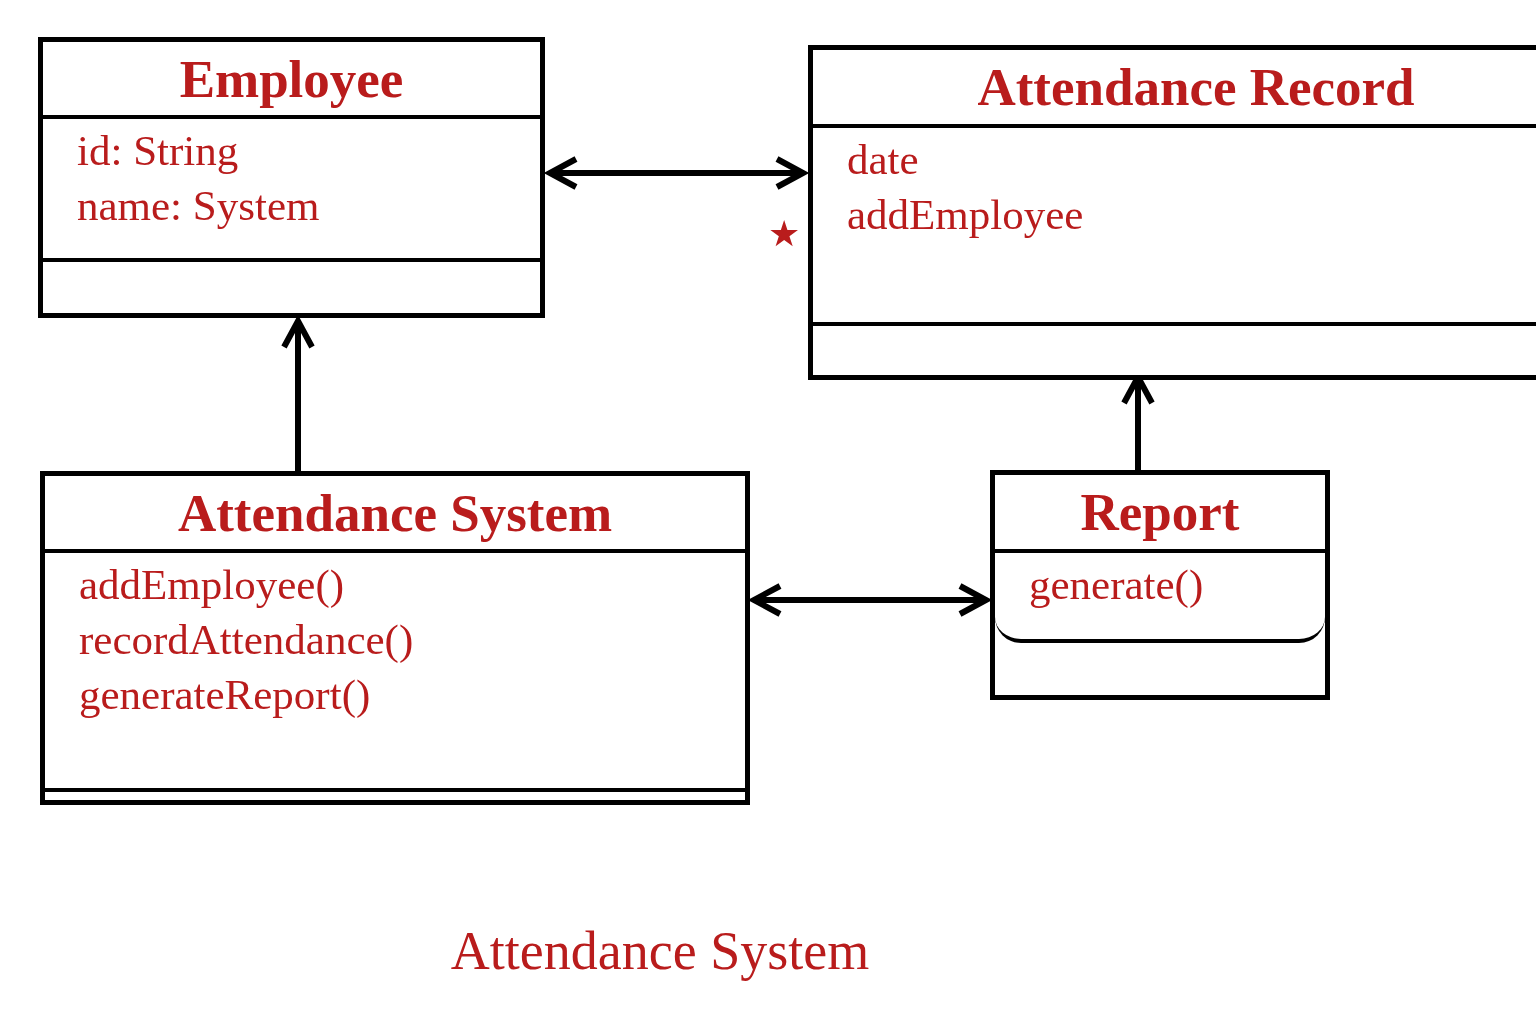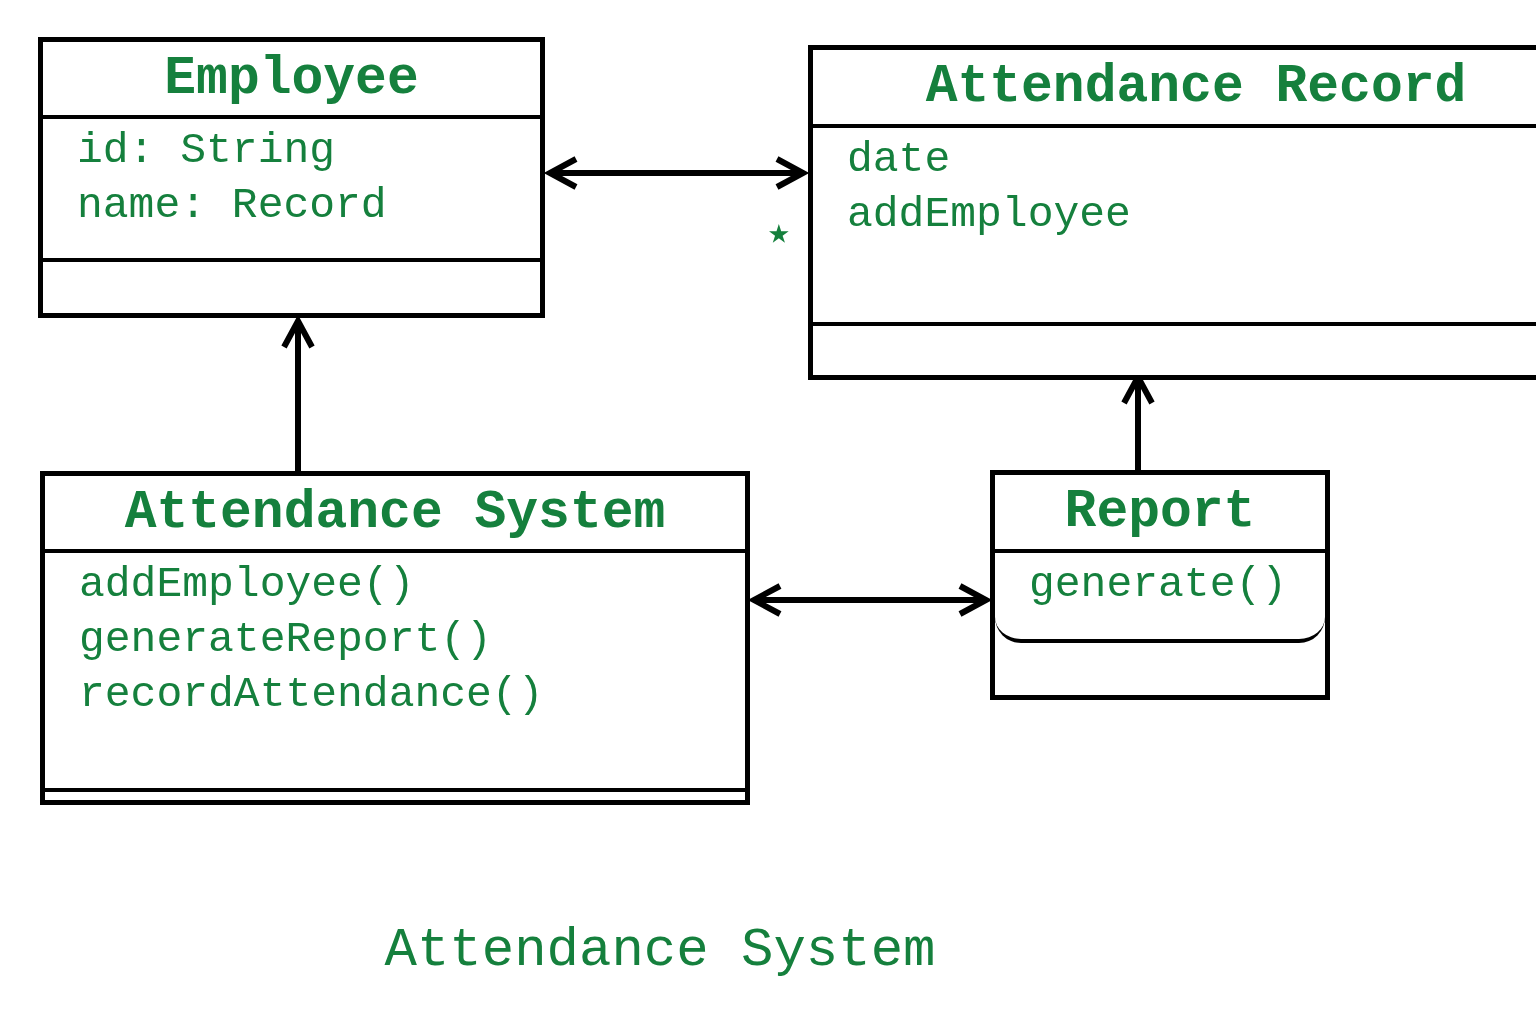--- a/index.html
+++ b/index.html
@@ -2,22 +2,22 @@
 <html><head>
 <meta charset="utf-8">
 <style>
   * { margin: 0; padding: 0; box-sizing: border-box; }
   html, body { background: #ffffff; }
   .canvas {
     position: relative;
     width: 1536px;
     height: 1024px;
     background: #ffffff;
-    font-family: Liberation Mono, monospace;
-    color: #15803d;
+    font-family: Liberation Serif, serif;
+    color: #b91c1c;
     overflow: hidden;
   }
   .arrow-layer {
     position: absolute;
     left: 0; top: 0;
     width: 1536px; height: 1024px;
     pointer-events: none;
   }
   .class-box {
     position: absolute;
@@ -107,40 +107,40 @@
         <line x1="1138" y1="470" x2="1138" y2="378"></line>
         <polyline points="1124,403 1138,377 1152,403"></polyline>
       </g>
     </g>
   </svg>
 
   <div class="class-box" id="box-employee">
     <div class="compartment-title">Employee</div>
     <div class="compartment-members">
       <div class="member">id: String</div>
-      <div class="member">name: Record</div>
+      <div class="member">name: System</div>
     </div>
     <div class="compartment-empty"></div>
   </div>
 
   <div class="class-box" id="box-attendance-record">
     <div class="compartment-title">Attendance Record</div>
     <div class="compartment-members">
       <div class="member">date</div>
       <div class="member">addEmployee</div>
     </div>
     <div class="compartment-empty"></div>
   </div>
 
   <div class="class-box" id="box-attendance-system">
     <div class="compartment-title">Attendance System</div>
     <div class="compartment-members">
       <div class="member">addEmployee()</div>
+      <div class="member">recordAttendance()</div>
       <div class="member">generateReport()</div>
-      <div class="member">recordAttendance()</div>
     </div>
     <div class="compartment-empty"></div>
   </div>
 
   <div class="class-box" id="box-report">
     <div class="compartment-title">Report</div>
     <div class="compartment-members">
       <div class="member">generate()</div>
     </div>
     <div class="compartment-empty"></div>

